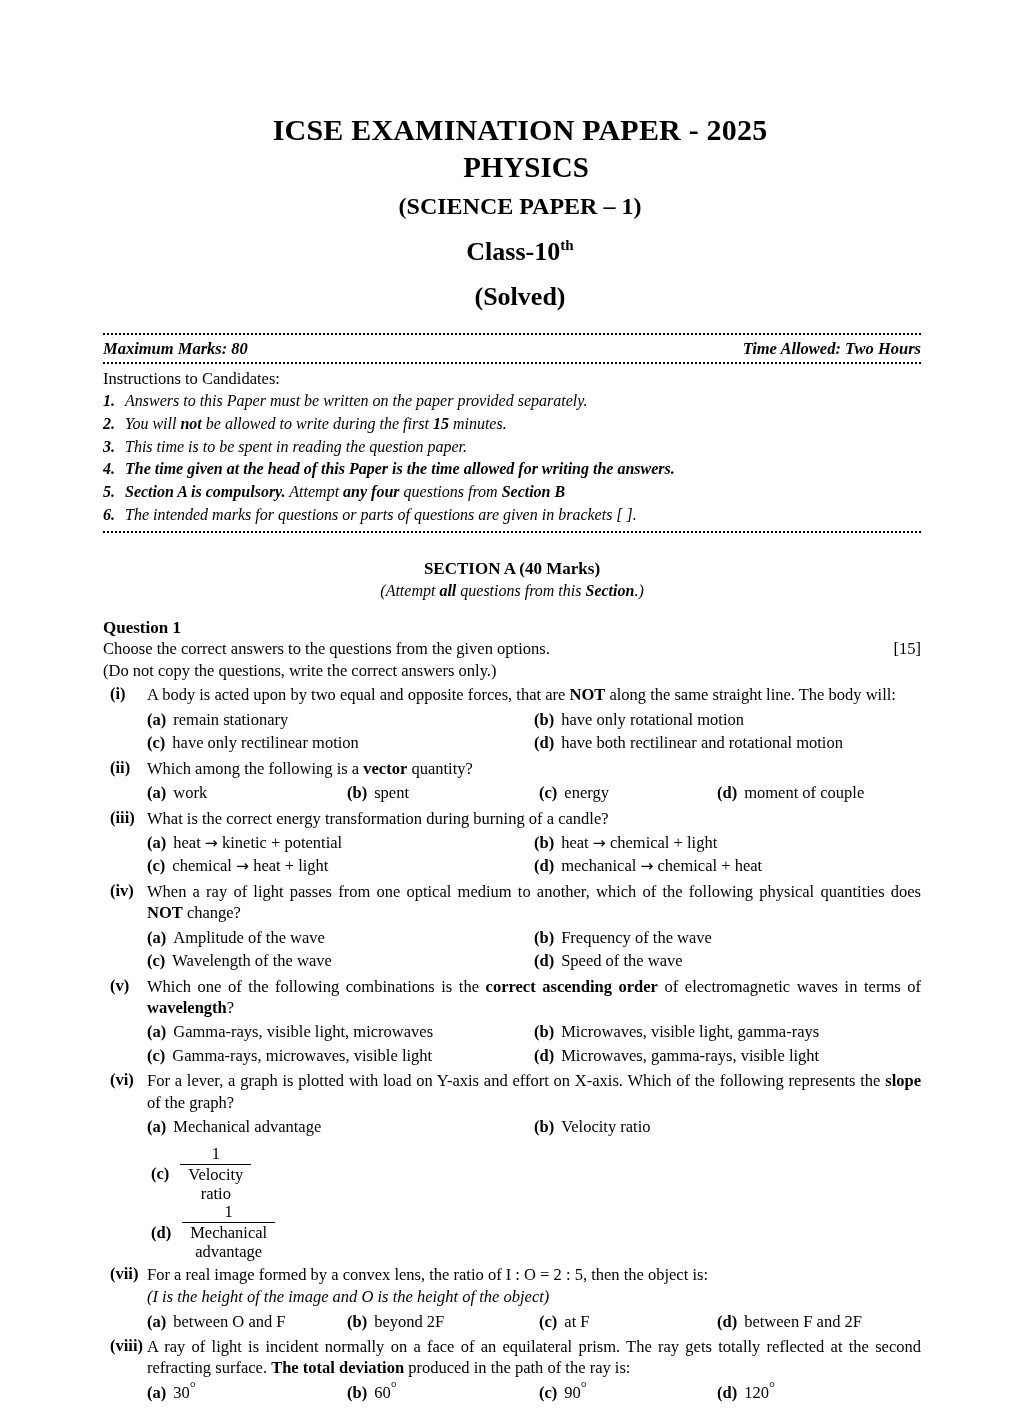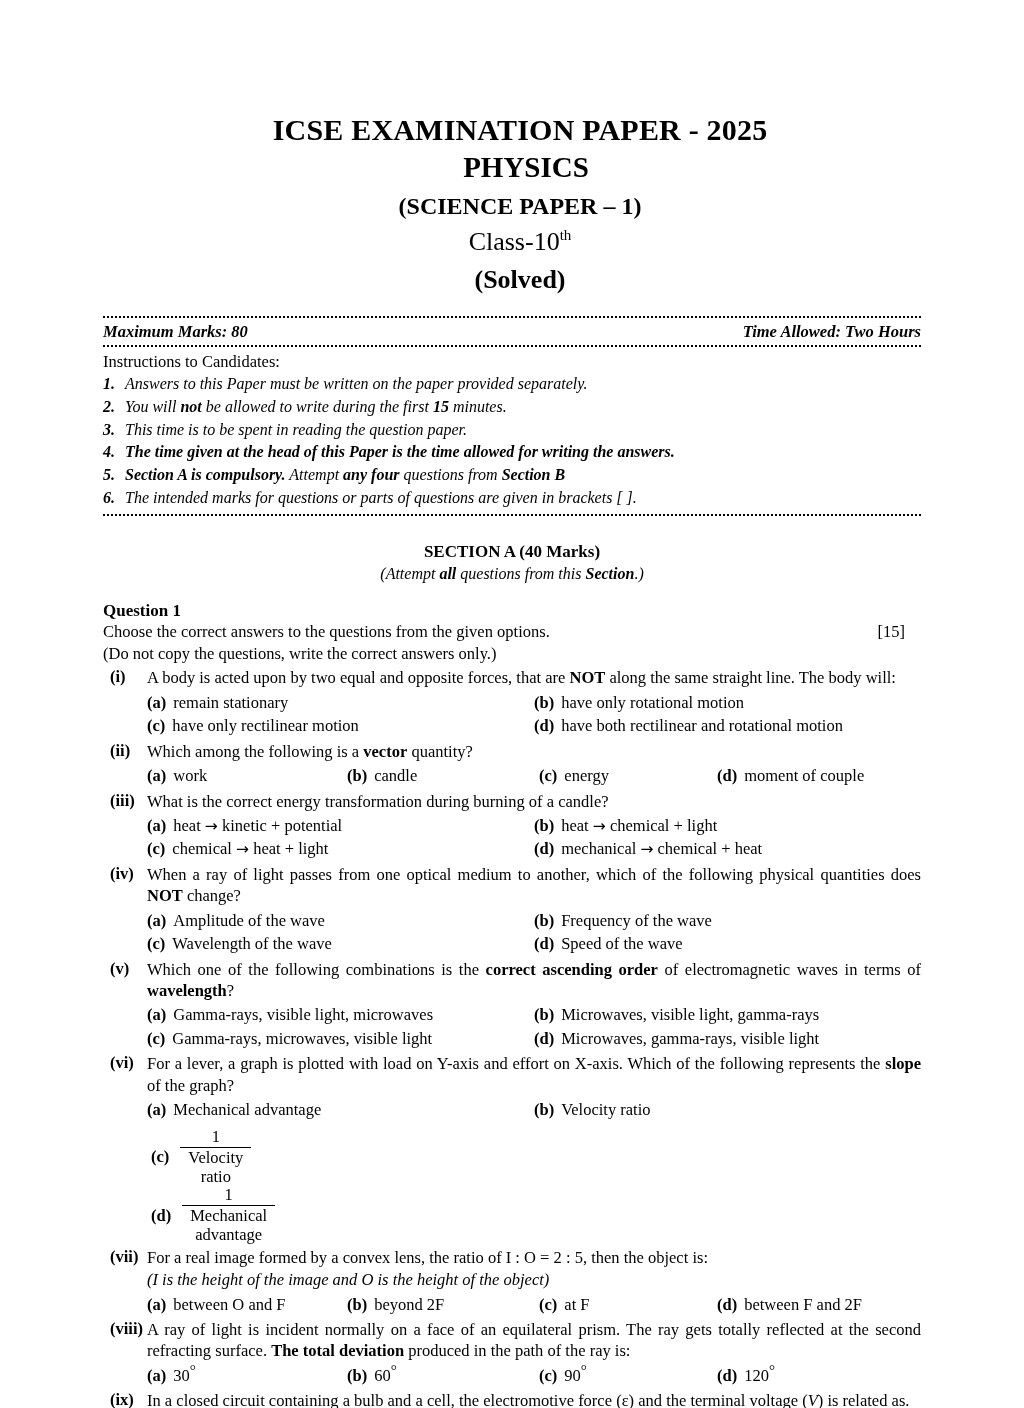--- a/index.html
+++ b/index.html
@@ -43,33 +43,33 @@
     margin-left: 12px;
   }
   .hdr-paper {
     font-size: 24px;
     font-weight: bold;
     margin-top: 4px;
     line-height: 1.3;
   }
   .hdr-class {
     font-size: 26px;
-    font-weight: normal;
-    margin-top: 4px;
+    font-weight: bold;
+    margin-top: 14px;
     line-height: 1.25;
   }
   .hdr-class sup {
     font-size: 0.58em;
     vertical-align: super;
     line-height: 0;
   }
   .hdr-solved {
     font-size: 26px;
     font-weight: bold;
-    margin-top: 5px;
+    margin-top: 12px;
     line-height: 1.25;
   }
 
   
   .rule {
     border-top: 2px dotted #000;
     margin: 0 103px 0 103px;
     height: 0;
   }
   .rule.r1 { margin-top: 20px; }
@@ -139,21 +139,21 @@
     font-size: 17px;
     margin-top: 18px;
   }
   .q-lead {
     position: relative;
     font-size: 16.5px;
     line-height: 1.33;
   }
   .q-marks {
     position: absolute;
-    right: 16px;
+    right: 0;
     top: 0;
     font-size: 16.5px;
     font-weight: normal;
   }
 
   
   .item {
     display: flex;
     margin-top: 3px;
     font-size: 16.5px;
@@ -320,21 +320,21 @@
           <div class="item-num">(ii)</div>
           <div class="item-body">
             <div class="item-stem">Which among the following is a <b>vector</b> quantity?</div>
             <div class="opts cols4">
               <div class="opt">
                 <span class="opt-lab">(a)</span>
                 <span class="opt-txt">work</span>
               </div>
               <div class="opt">
                 <span class="opt-lab">(b)</span>
-                <span class="opt-txt">candle</span>
+                <span class="opt-txt">spent</span>
               </div>
               <div class="opt">
                 <span class="opt-lab">(c)</span>
                 <span class="opt-txt">energy</span>
               </div>
               <div class="opt">
                 <span class="opt-lab">(d)</span>
                 <span class="opt-txt">moment of couple</span>
               </div>
             </div>

